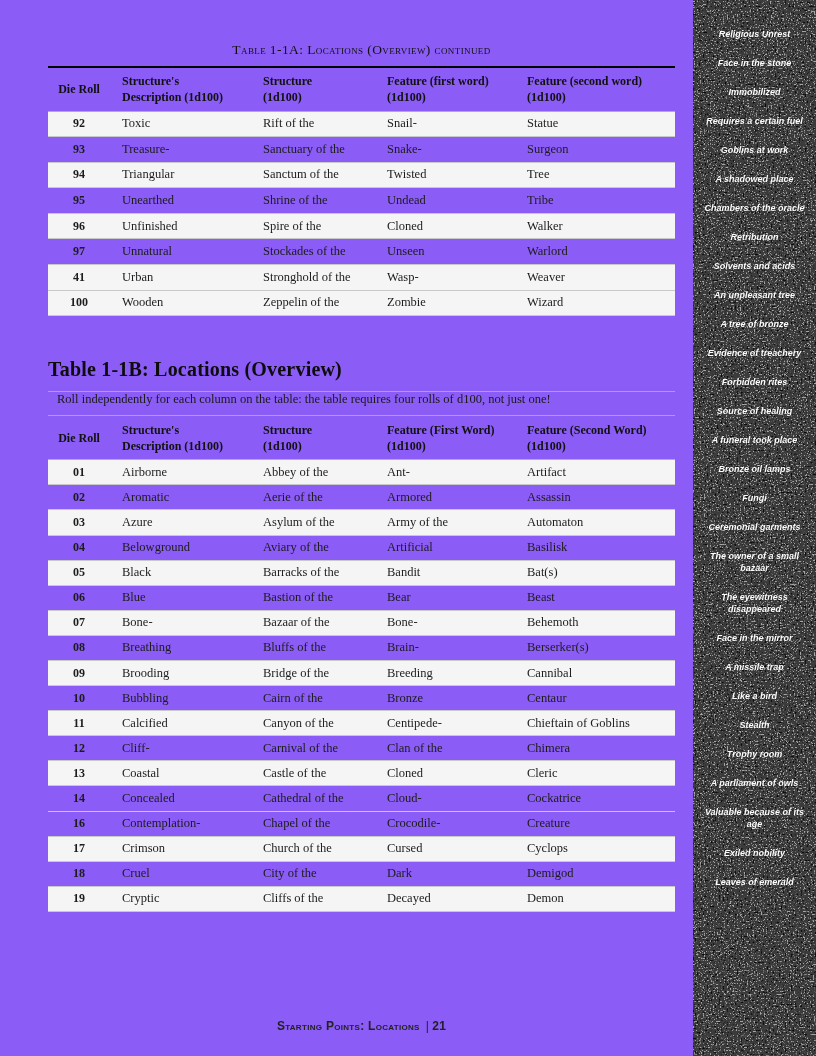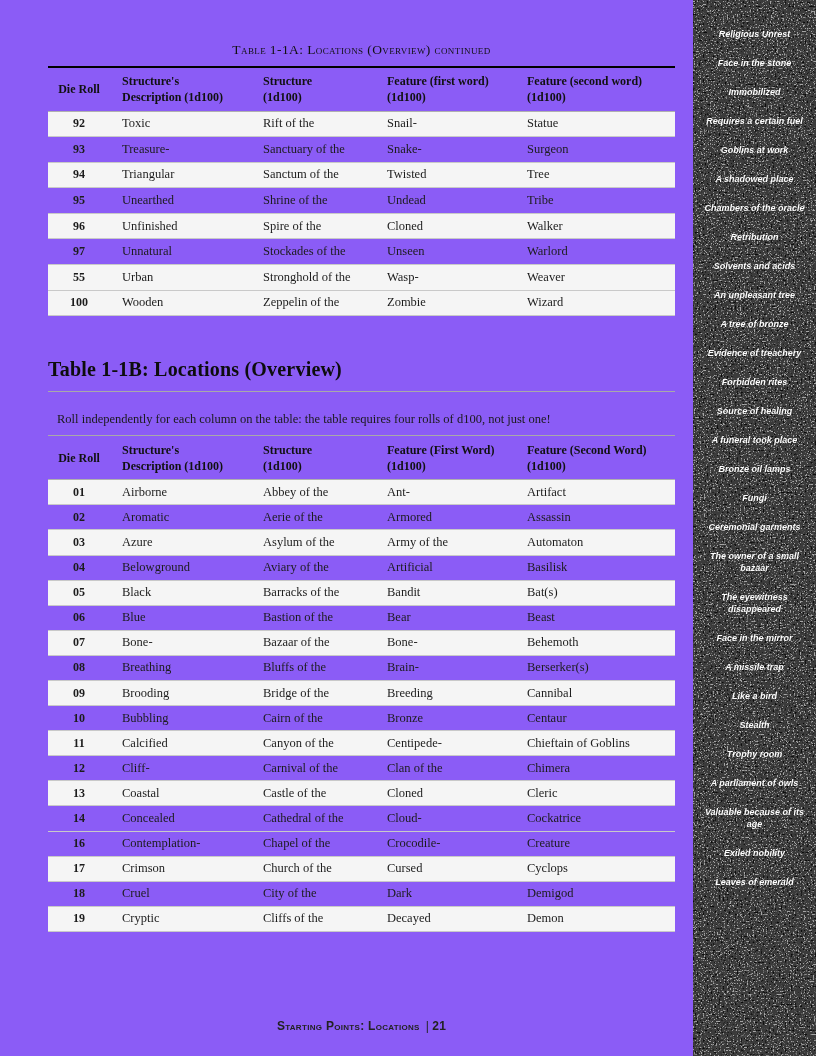--- a/index.html
+++ b/index.html
@@ -11,21 +11,21 @@
 
   
   .table-a-title {
     margin-top: 42px; text-align: center;
     font-variant: small-caps; font-size: 13.5px; letter-spacing: 0.4px; color: #111;
   }
   .heading-b {
     margin-top: 42px; font-size: 20px; font-weight: bold; color: #0d0d0d; letter-spacing: 0.2px;
   }
   .rule-under-heading { margin-top: 10px; border-top: 1px solid #a9a9a9; }
-  .note-b { margin-top: 20px; padding-left: 9px; font-size: 12.5px; color: #1a1a1a; }
+  .note-b { margin-top: 0; padding-left: 9px; font-size: 12.5px; color: #1a1a1a; }
 
   
   table { border-collapse: collapse; width: 627px; table-layout: fixed; }
   table.tbl-a { margin-top: 8px; border-top: 2px solid #000; }
   table.tbl-b { margin-top: 8px; border-top: 1px solid #a9a9a9; }
   col.c1 { width: 62px; } col.c2 { width: 141px; } col.c3 { width: 124px; }
   col.c4 { width: 140px; } col.c5 { width: 160px; }
 
   th {
     font-size: 12px; font-weight: bold; text-align: left; vertical-align: middle;
@@ -135,21 +135,21 @@
             <td>Walker</td>
           </tr>
           <tr>
             <td class="die">97</td>
             <td>Unnatural</td>
             <td>Stockades of the</td>
             <td>Unseen</td>
             <td>Warlord</td>
           </tr>
           <tr class="shaded">
-            <td class="die">55</td>
+            <td class="die">41</td>
             <td>Urban</td>
             <td>Stronghold of the</td>
             <td>Wasp-</td>
             <td>Weaver</td>
           </tr>
           <tr class="shaded">
             <td class="die">100</td>
             <td>Wooden</td>
             <td>Zeppelin of the</td>
             <td>Zombie</td>

